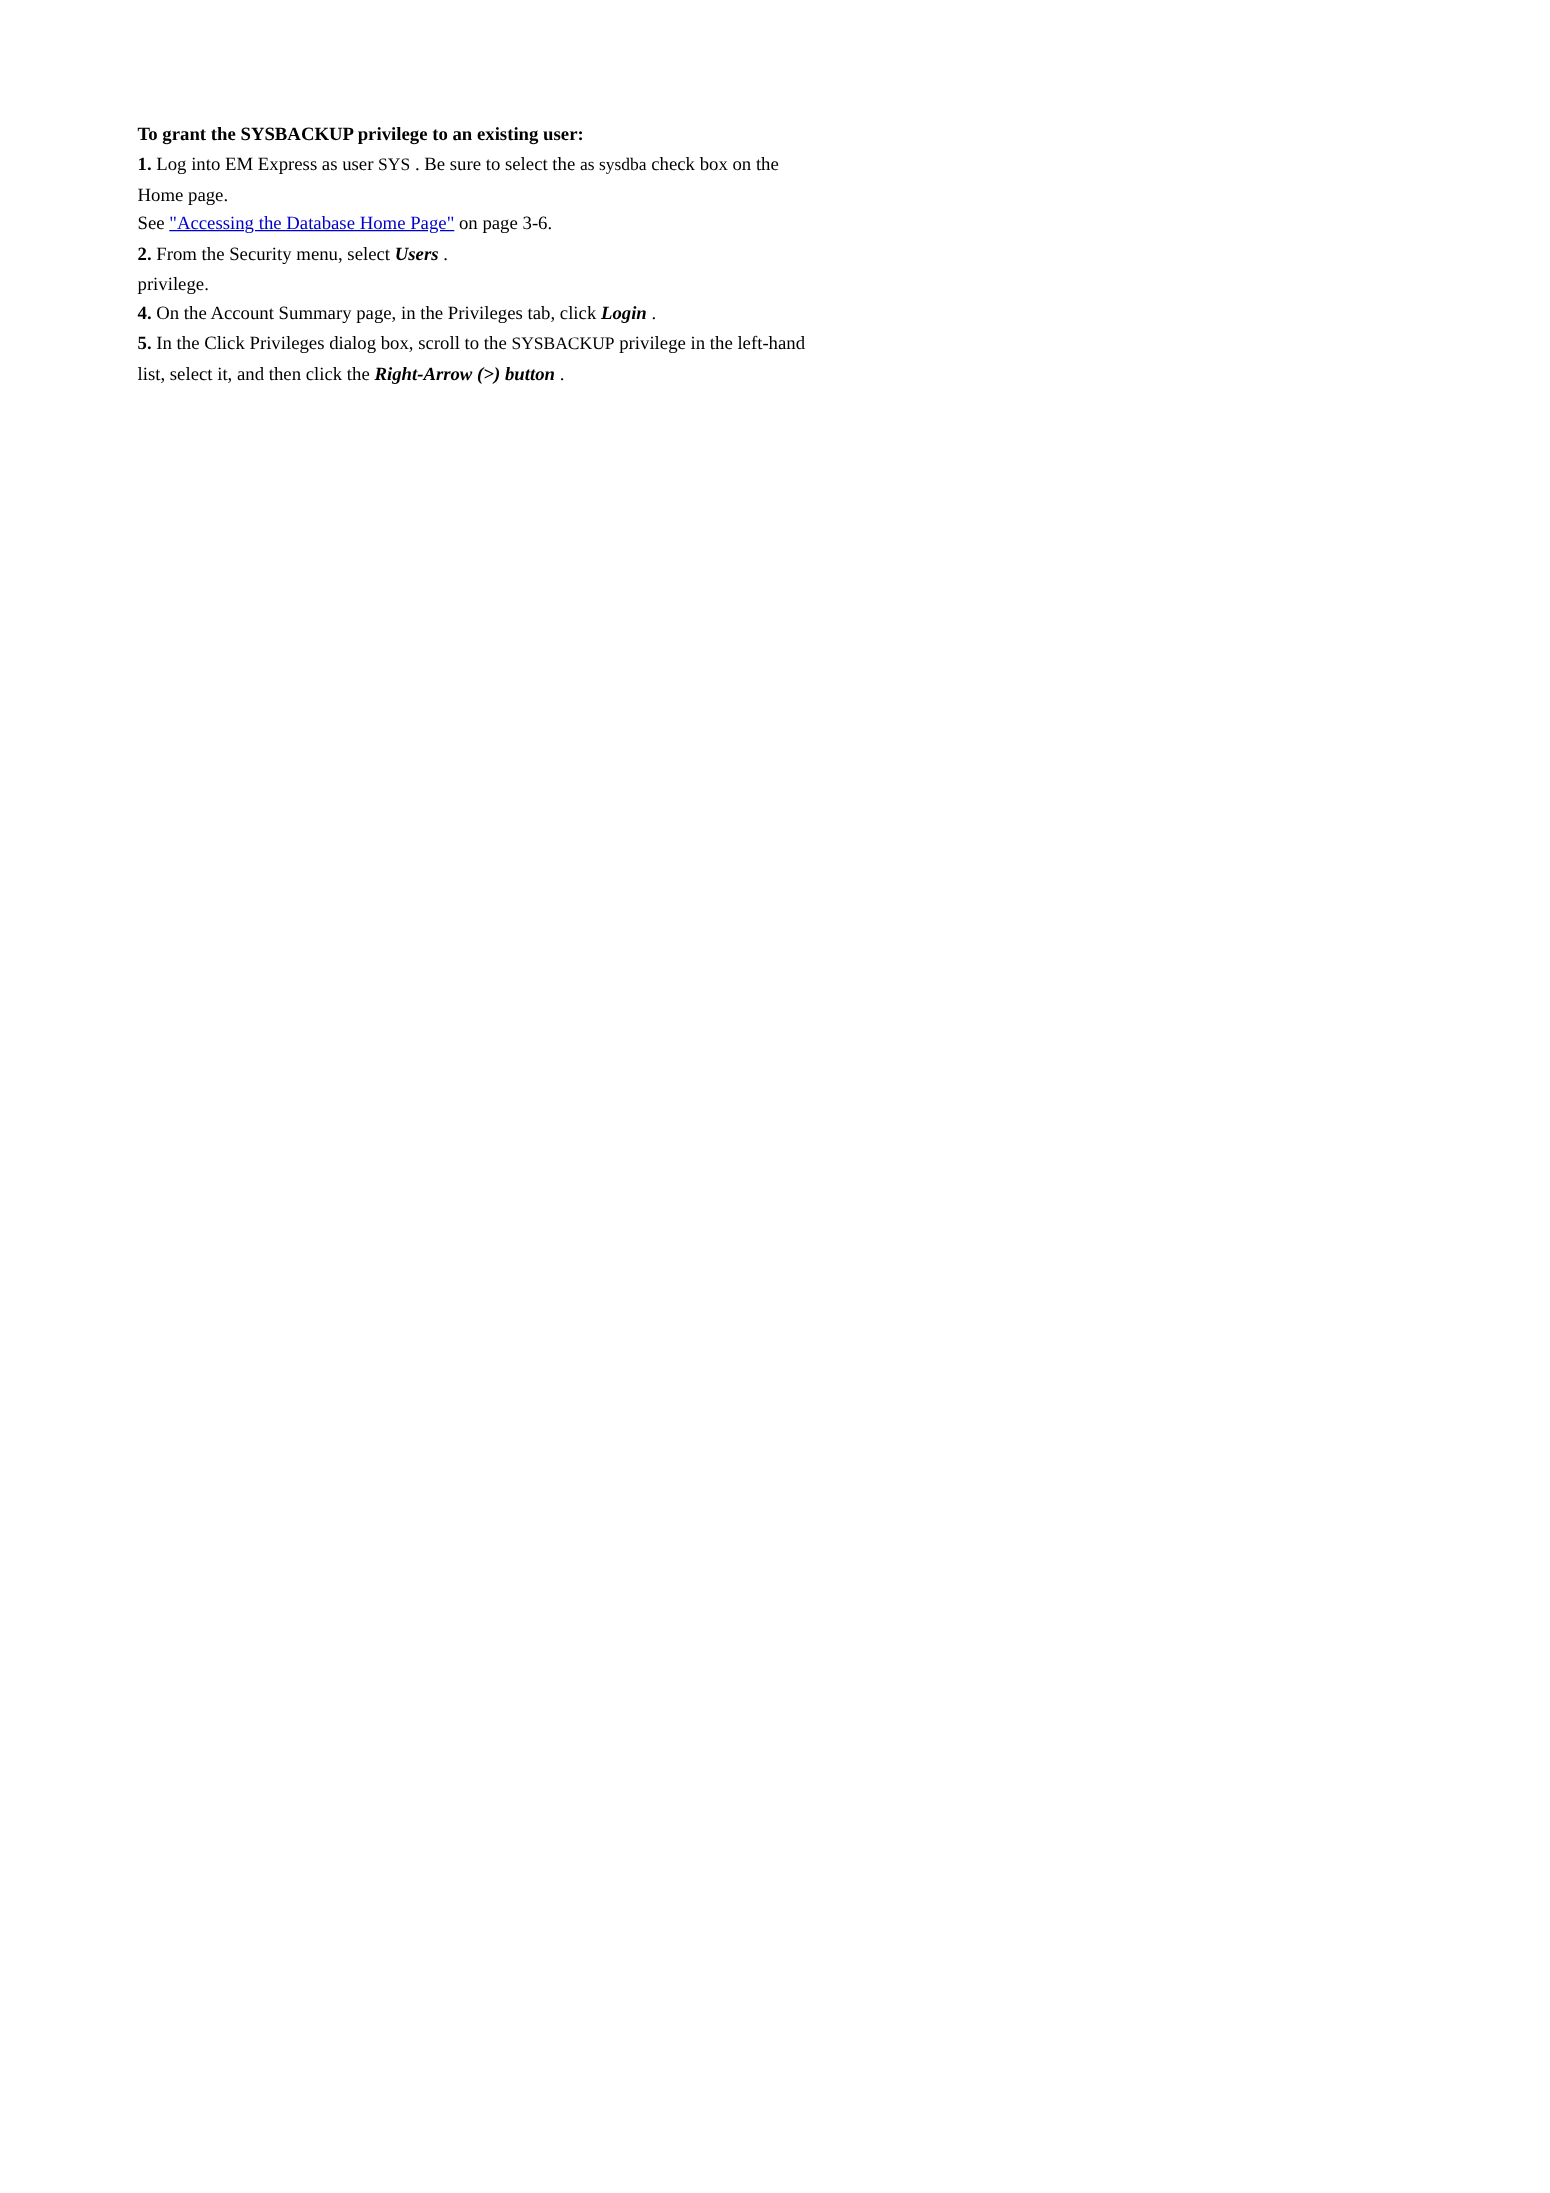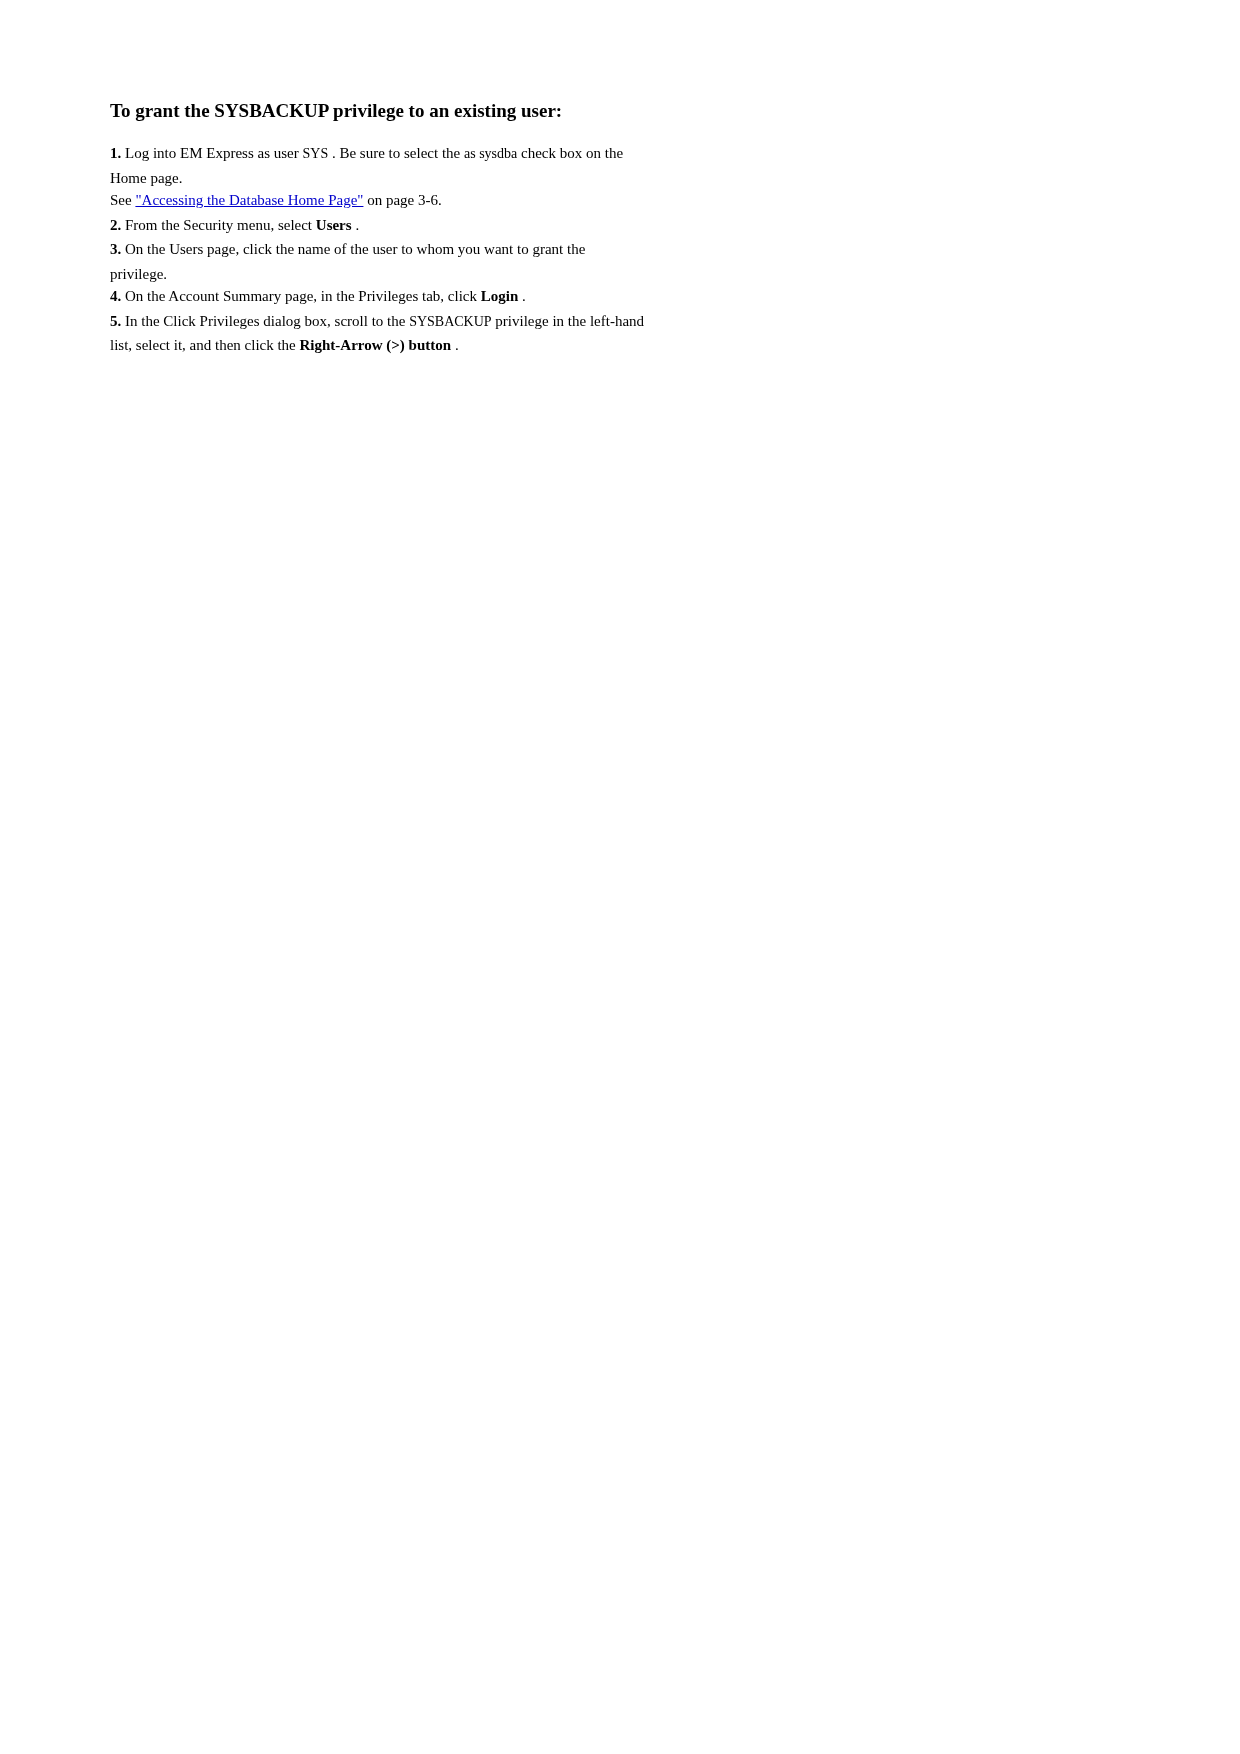--- a/index.html
+++ b/index.html
@@ -23,22 +23,22 @@
       background: #ffffff;
       padding: 100px 110px 100px 110px;
     }
 
     .content-block {
       max-width: 980px;
     }
 
     .heading {
       font-weight: bold;
-      font-size: 19px;
-      margin-bottom: 20px;
+      font-size: 15px;
+      margin-bottom: 4px;
     }
 
     .step-line {
       margin-bottom: 2px;
       line-height: 1.5;
     }
 
     .step-number {
       font-weight: bold;
     }
@@ -49,20 +49,21 @@
       background: transparent;
     }
 
     .link {
       color: #0000cc;
       text-decoration: underline;
     }
 
     .bold {
       font-weight: bold;
+      font-style: italic;
     }
 
     .indent-line {
       margin-left: 0;
       line-height: 1.5;
     }
   </style>
 </head>
 <body>
 
@@ -87,24 +88,20 @@
       <span> on page 3-6.</span>
     </p>
 
     <p class="step-line">
       <span class="step-number">2.</span>
       <span> From the Security menu, select </span>
       <span class="bold">Users</span>
       <span>.</span>
     </p>
 
-    <p class="step-line">
-      <span class="step-number">3.</span>
-      <span> On the Users page, click the name of the user to whom you want to grant the</span>
-    </p>
     <p class="indent-line">privilege.</p>
 
     <p class="step-line">
       <span class="step-number">4.</span>
       <span> On the Account Summary page, in the Privileges tab, click </span>
       <span class="bold">Login</span>
       <span>.</span>
     </p>
 
     <p class="step-line">

